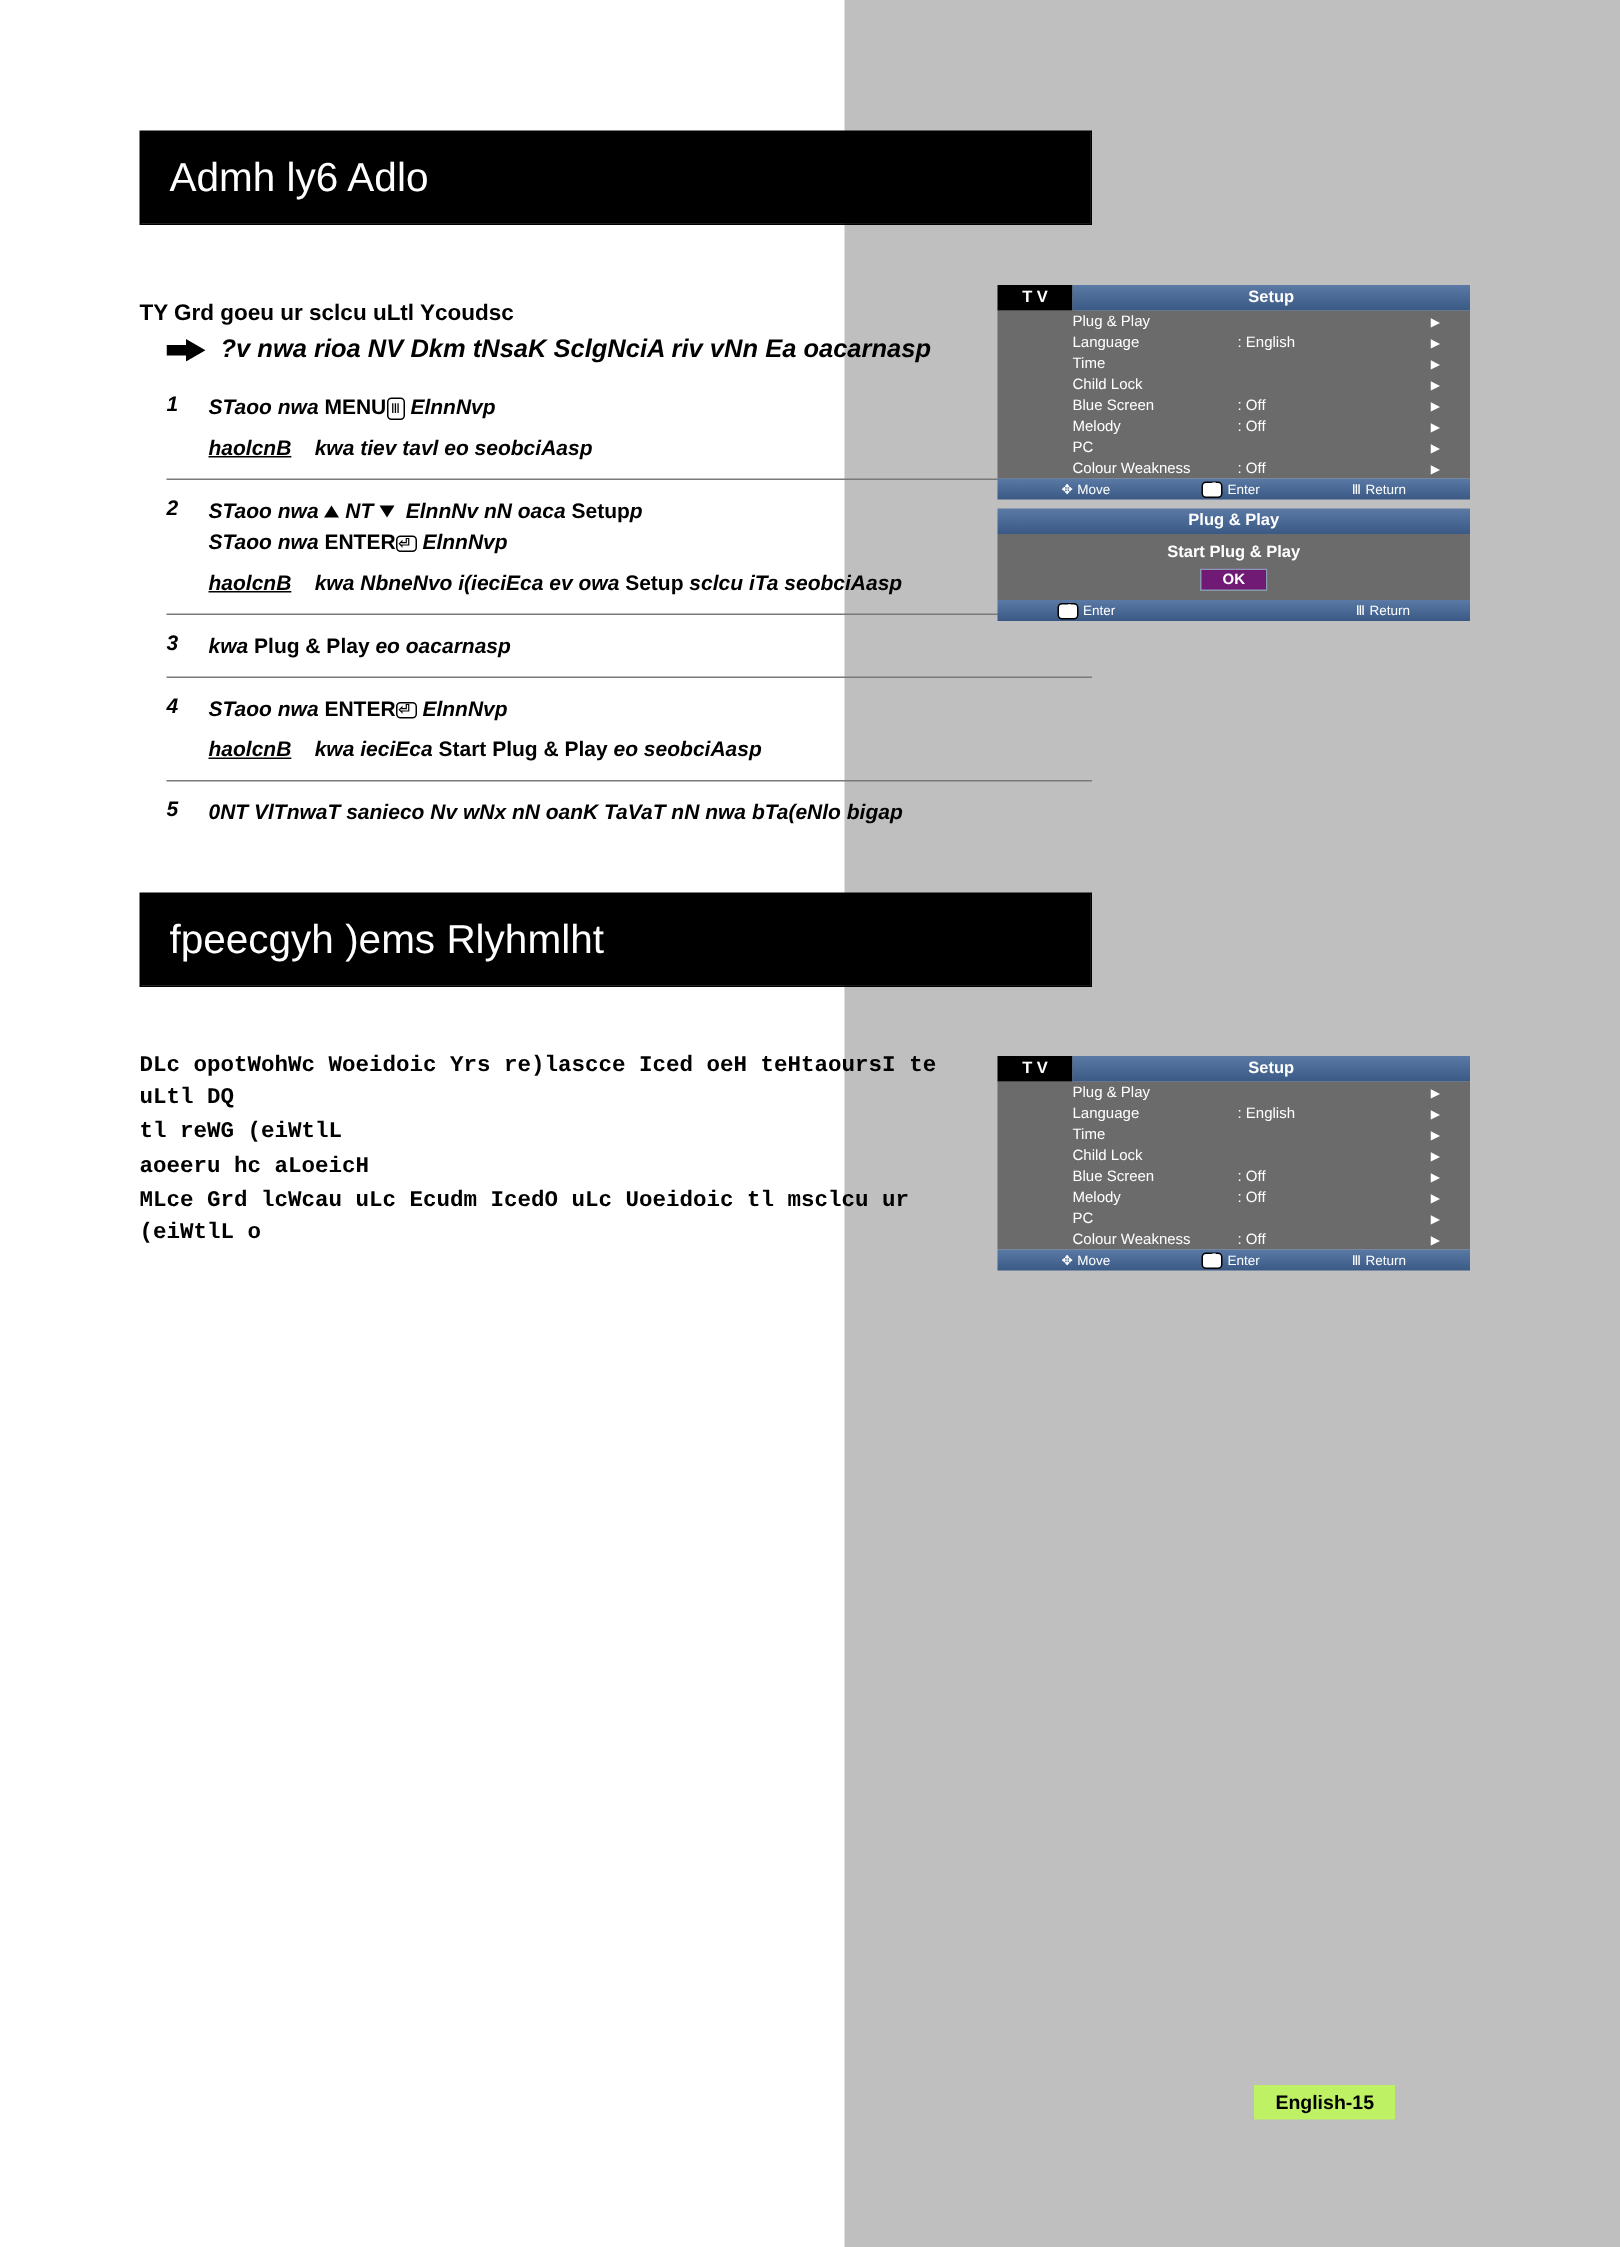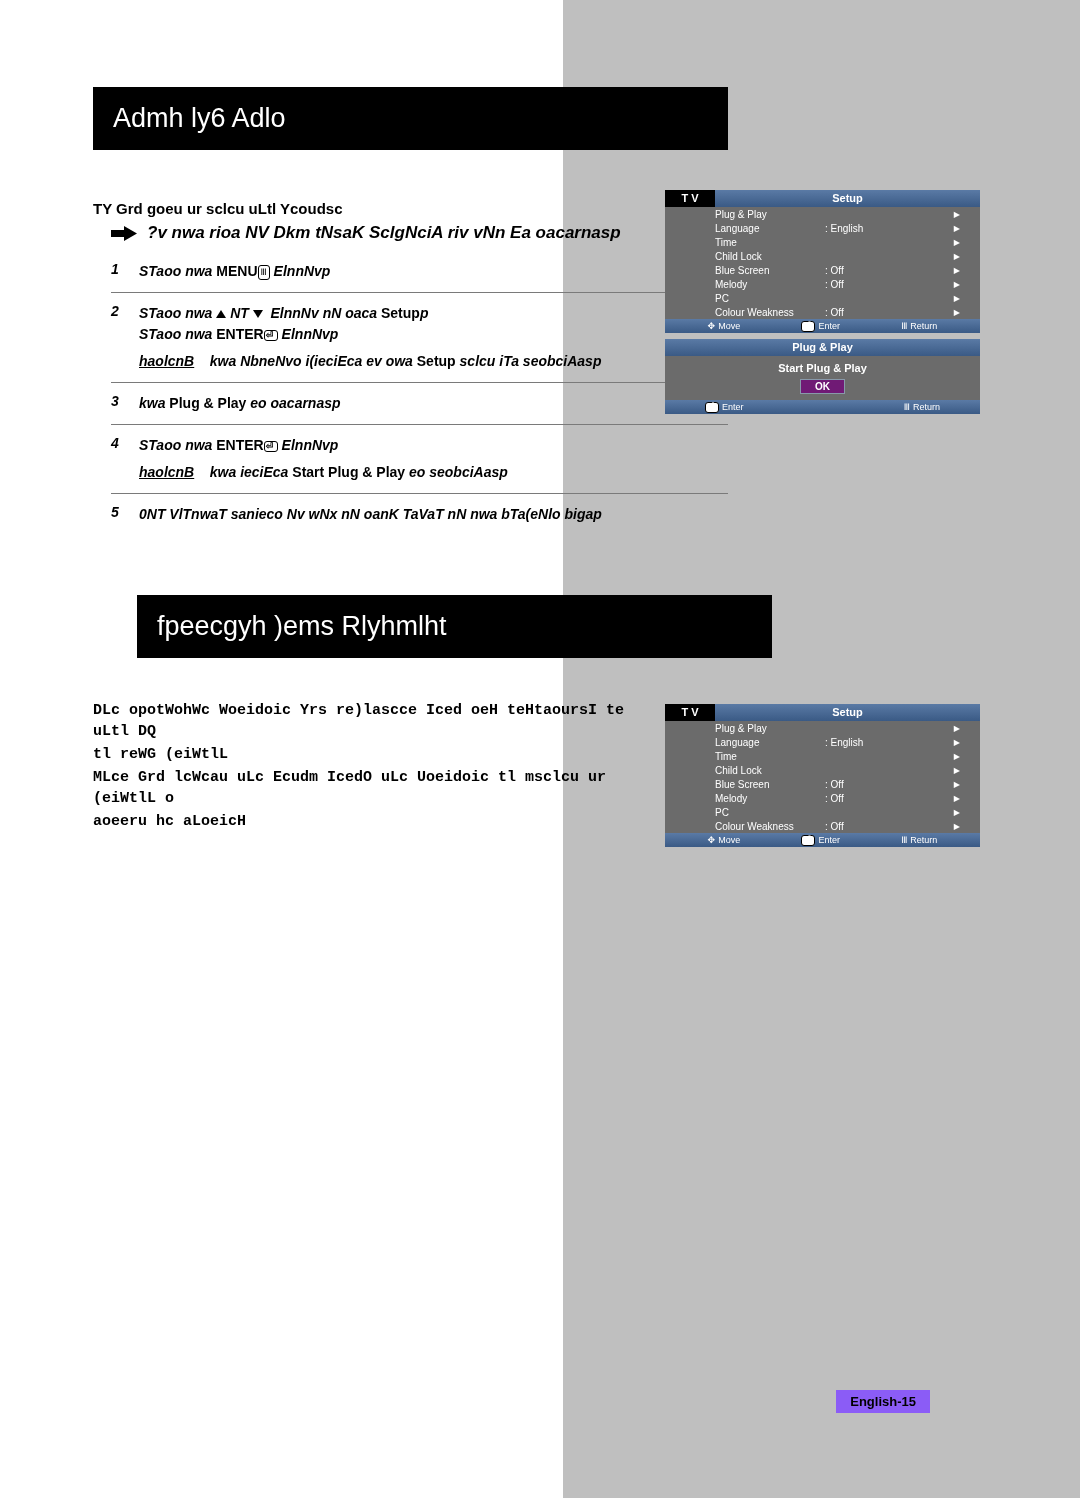--- a/index.html
+++ b/index.html
@@ -19,21 +19,21 @@
   .step-body .upright { font-style: normal; }
   .result-line { margin-top: 6px; }
   .underline { text-decoration: underline; }
   .btn-glyph { display: inline-block; border: 1px solid #000; border-radius: 3px; font-size: 9px; padding: 0 2px; font-style: normal; font-weight: normal; vertical-align: middle; background:#fff; }
   .enter-glyph { display: inline-block; border: 1px solid #000; border-radius: 3px; width: 14px; height: 11px; font-style: normal; vertical-align: middle; background:#fff; position:relative; }
   .enter-glyph::after{ content:"⏎"; font-size:9px; position:absolute; left:1px; top:-2px; }
   .tri-up, .tri-down { display:inline-block; width:0; height:0; border-left:5px solid transparent; border-right:5px solid transparent; vertical-align:middle; }
   .tri-up { border-bottom:8px solid #000; }
   .tri-down { border-top:8px solid #000; }
 
-  .lang-section { position:absolute; left:93px; top:595px; width:635px;margin-left:44px; }
+  .lang-section { position:absolute; left:93px; top:595px; width:635px; }
   .lang-body { position:absolute; left:93px; top:700px; width:560px; font-size:15px; font-weight:bold; line-height:1.4; }
   .lang-body p { margin-bottom: 2px; font-family: Liberation Mono, monospace; }
 
   .osd { position:absolute; width:315px; font-size:12px; color:#fff; }
   .osd-1 { top:190px; right:100px; }
   .osd-2 { top:339px; right:100px; height:75px; }
   .osd-3 { top:704px; right:100px; }
   .osd-header { display:flex; height:17px; }
   .osd-header-left { background:#000; width:50px; text-align:center; font-weight:bold; font-size:11px; line-height:17px; }
   .osd-header-right { flex:1; background:linear-gradient(to bottom,#5a7aa5,#3a5a85); text-align:center; font-weight:bold; font-size:11px; line-height:17px; }
@@ -43,21 +43,21 @@
   .osd-row .value { flex:1; }
   .osd-row .caret { width:7px; text-align:right; font-size:8px; }
   .osd-footer { display:flex; justify-content:space-around; align-items:center; background:linear-gradient(to bottom,#5a7aa5,#3a5a85); height:14px; font-size:9px; padding:0 12px; }
   .osd-footer span { display:flex; align-items:center; gap:3px; }
 
   .osd-2 .osd-body { height:44px; display:flex; flex-direction:column; justify-content:center; align-items:center; gap:5px; }
   .osd-2 .start-text { font-weight:bold; font-size:11px; }
   .ok-btn { background:#701a75; color:#fff; font-size:10px; font-weight:bold; padding:1px 14px; border:1px solid #89a; }
   .osd-2 .osd-footer { justify-content:space-between; padding:0 40px; }
 
-  .page-foot { position:absolute; bottom:85px; right:150px; background:#8b5cf6; padding:4px 14px; font-size:13px; font-weight:bold; }
+  .page-foot { position:absolute; bottom:85px; right:150px; background:#bef264; padding:4px 14px; font-size:13px; font-weight:bold; }
 </style>
 </head>
 <body>
 
 <div class="grey-panel"></div>
 
 <div class="content">
   <div class="title-band-border">
     <div class="title-band">Admh ly6 Adlo</div>
   </div>
@@ -70,20 +70,23 @@
       </svg>
     <div style="font-style:italic;font-weight:bold;font-size:17px;">?v nwa rioa NV Dkm tNsaK SclgNciA riv vNn Ea oacarnasp</div>
   </div>
 
   <div class="step-list">
 
     <div class="step">
       <div class="step-num">1</div>
       <div class="step-body">
         <span>STaoo nwa </span><span class="upright">MENU</span><span class="btn-glyph">Ⅲ</span><span> ElnnNvp</span>
+        <div class="result-line">
+          <span class="underline">haolcnB</span>&nbsp;&nbsp;&nbsp;&nbsp;<span>kwa tiev tavl eo seobciAasp</span>
+        </div>
       </div>
     </div>
 
     <div class="step">
       <div class="step-num">2</div>
       <div class="step-body">
         <span>STaoo nwa </span><span class="tri-up"></span><span> NT </span><span class="tri-down"></span>&nbsp;&nbsp;<span>ElnnNv nN oaca </span><span class="upright">Setup</span><span>p</span><br>
         <span>STaoo nwa </span><span class="upright">ENTER</span><span class="enter-glyph"></span><span> ElnnNvp</span>
         <div class="result-line">
           <span class="underline">haolcnB</span>&nbsp;&nbsp;&nbsp;&nbsp;<span>kwa NbneNvo i(ieciEca ev owa </span><span class="upright">Setup</span><span> sclcu iTa seobciAasp</span>
@@ -117,22 +120,22 @@
 </div>
 
 <div class="lang-section">
   <div class="title-band-border">
     <div class="title-band">fpeecgyh )ems Rlyhmlht</div>
   </div>
 </div>
 <div class="lang-body">
   <p>DLc opotWohWc Woeidoic Yrs re)lascce Iced oeH teHtaoursI te uLtl DQ</p>
   <p>tl reWG (eiWtlL</p>
+  <p>aoeeru hc aLoeicH</p>
   <p>MLce Grd lcWcau uLc Ecudm IcedO uLc Uoeidoic tl msclcu ur (eiWtlL o</p>
-  <p>aoeeru hc aLoeicH</p>
 </div>
 
 <div class="osd osd-1">
   <div class="osd-header">
     <div class="osd-header-left">T V</div>
     <div class="osd-header-right">Setup</div>
   </div>
   <div class="osd-body">
     <div class="osd-row">
         <span class="label">Plug &amp; Play</span>

